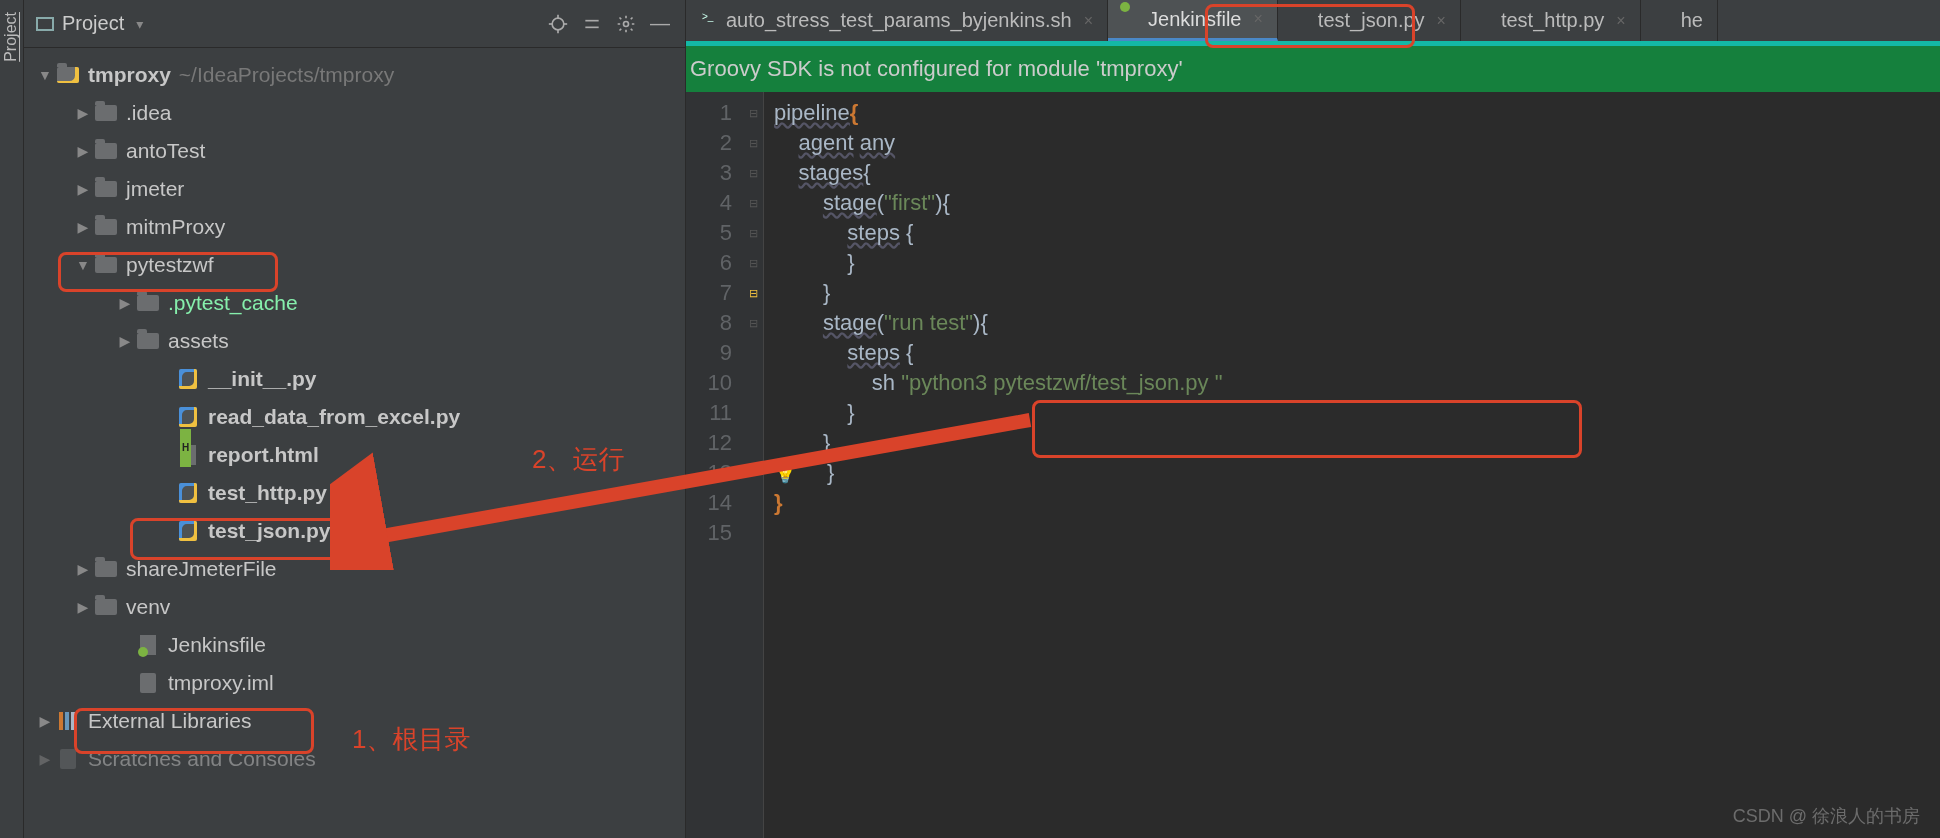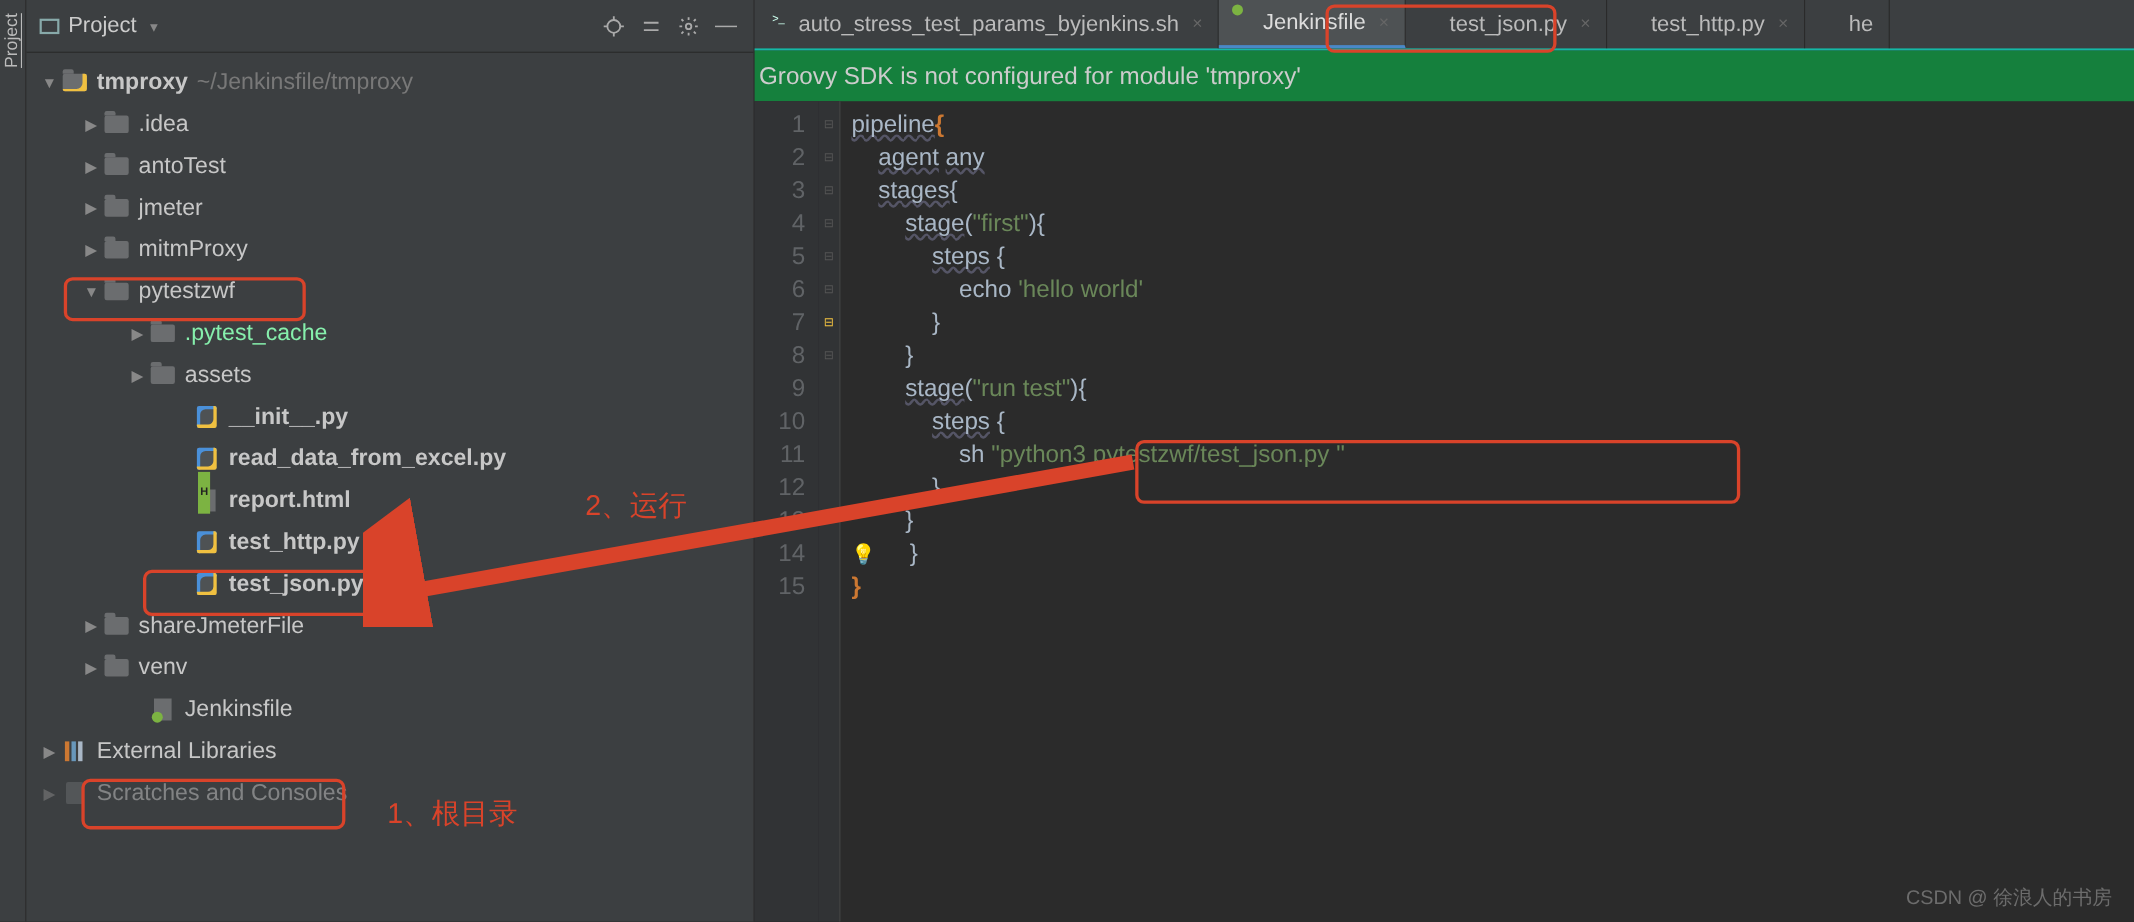--- a/index.html
+++ b/index.html
@@ -35,21 +35,21 @@
   .lib-icon { width:18px; height:18px; display:flex; gap:2px; }
   .lib-icon span{ width:4px; background:#cc7832;} .lib-icon span:nth-child(2){background:#6897bb;} .lib-icon span:nth-child(3){background:#a9b7c6;}
   .tree .muted { color:#787878; margin-left: 8px; }
   .tree .highlighted-folder { color:#86efac; }
   .depth0 { padding-left: 10px; }
   .depth1 { padding-left: 48px; }
   .depth2 { padding-left: 90px; }
   .depth3 { padding-left: 130px; font-weight: bold; }
 
   .editor { flex: 1; background:#2b2b2b; display:flex; flex-direction:column; position:relative; }
-  .tabs { height: 46px; background:#3c3f41; display:flex; align-items:center; overflow:hidden; border-bottom:2px solid #14b8a6; }
+  .tabs { height: 46px; background:#3c3f41; display:flex; align-items:center; overflow:hidden; border-bottom:5px solid #14b8a6; }
   .tab { display:flex; align-items:center; gap:8px; padding:0 14px; height:100%; font-size:20px; color:#bbb; border-right:1px solid #2a2a2a; cursor:pointer; position:relative; }
   .tab .ticon { width:18px; height:18px; }
   .tab .close { color:#666; font-size:16px; margin-left:4px; }
   .tab.active { background:#4e5254; color:#ddd; border-bottom: 3px solid #4a88c7; }
   .sh-icon { width:18px; height:14px; background:#2e7d5b; position:relative; }
   .sh-icon::after{content:">_"; color:#cfe; font-size:10px; position:absolute; left:2px; top:-1px;}
   .banner { background:#15803d; color:#ccc; font-size:22px; padding: 10px 4px; }
   .code-area { display:flex; flex:1; font-family: "JetBrains Mono", Menlo, Consolas, monospace; font-size:22px; line-height:30px; }
   .gutter { width:58px; text-align:right; color:#606366; padding:6px 12px 0 0; background:#313335; user-select:none; }
   .fold { width:20px; background:#313335; border-right:1px solid #444; color:#555; font-size:11px; padding-top:6px; text-align:center;}
@@ -105,21 +105,21 @@
       <div class="pp-icon">—</div>
     </div>
 
     <div class="tree">
       <div class="row depth0">
         <span class="arrow open"></span>
         <span class="icon">
             <span class="pyroot-icon"></span>
           </span>
         <b>tmproxy</b>
-        <span class="muted">~/Jenkinsfile/tmproxy</span>
+        <span class="muted">~/IdeaProjects/tmproxy</span>
       </div>
       <div class="row depth1">
           <span class="arrow closed"></span>
           <span class="icon">
             <span class="folder-icon"></span>
           </span>
           <span>.idea</span>
         </div>
       <div class="row depth1">
           <span class="arrow closed"></span>
@@ -211,20 +211,27 @@
             <span class="folder-icon"></span>
           </span>
           <span>venv</span>
         </div>
       <div class="row depth2">
           <span class="arrow none"></span>
           <span class="icon">
             <span class="jenkins-icon"></span>
           </span>
           <span>Jenkinsfile</span>
+        </div>
+      <div class="row depth2">
+          <span class="arrow none"></span>
+          <span class="icon">
+            <span class="file-icon"></span>
+          </span>
+          <span>tmproxy.iml</span>
         </div>
       <div class="row depth0">
           <span class="arrow closed"></span>
           <span class="icon">
             <span class="lib-icon">
               <span></span>
               <span></span>
               <span></span>
             </span>
           </span>
@@ -304,21 +311,20 @@
           <div></div>
           <div style="color:#f0c040">⊟</div>
           <div>⊟</div>
       </div>
       <div class="code">
         <div class="line"><span class="kw">pipeline</span><span class="brace">{</span></div>
         <div class="line"><span>    </span><span class="kw">agent</span><span> </span><span class="kw">any</span></div>
         <div class="line"><span>    </span><span class="kw">stages</span><span>{</span></div>
         <div class="line"><span>        </span><span class="kw">stage</span><span>(</span><span class="str">"first"</span><span>){</span></div>
         <div class="line"><span>            </span><span class="kw">steps</span><span> {</span></div>
-        <div class="line"><span>                echo </span><span class="str">'hello world'</span></div>
         <div class="line"><span>            }</span></div>
         <div class="line"><span>        }</span></div>
         <div class="line"><span>        </span><span class="kw">stage</span><span>(</span><span class="str">"run test"</span><span>){</span></div>
         <div class="line"><span>            </span><span class="kw">steps</span><span> {</span></div>
         <div class="line"><span>                sh </span><span class="str">"python3 pytestzwf/test_json.py "</span></div>
         <div class="line"><span>            }</span></div>
         <div class="line"><span>        }</span></div>
         <div class="line"><span class="bulb">💡</span> <span>    }</span></div>
         <div class="line"><span class="brace">}</span></div>
       </div>

